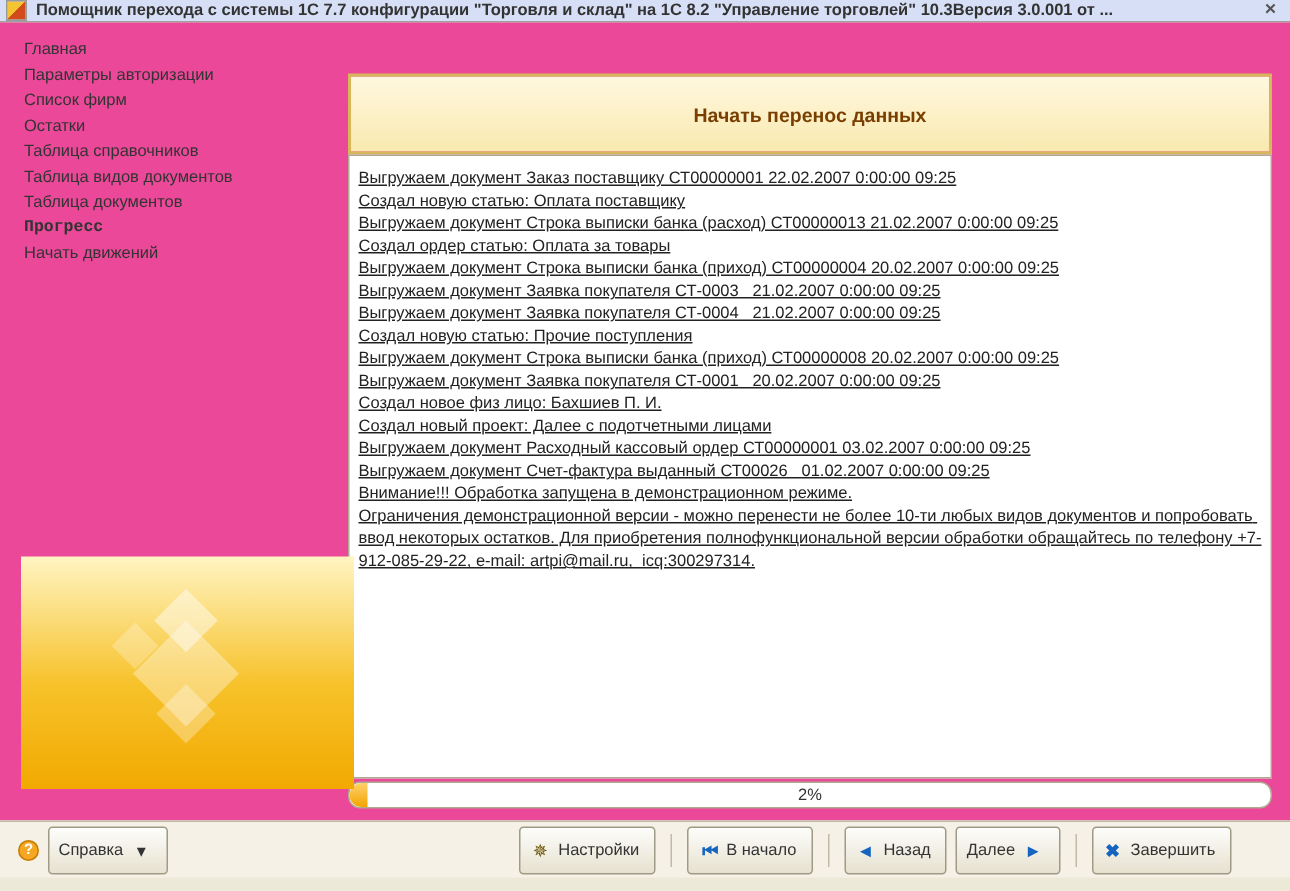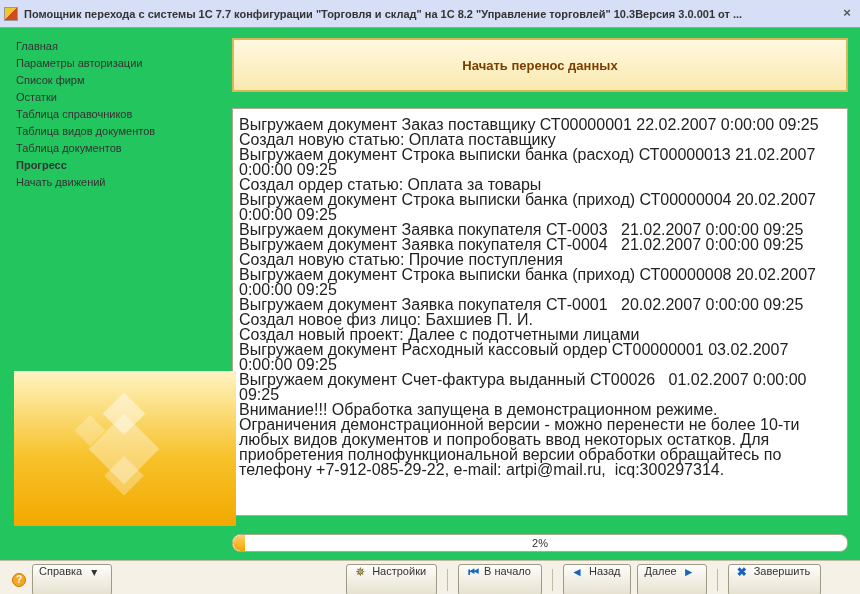--- a/index.html
+++ b/index.html
@@ -6,21 +6,21 @@
   body {
     margin: 0;
     font-family: Tahoma, Arial, sans-serif;
     font-size: 11px;
     background: #ece9d8;
     width: 860px;
     height: 594px;
     overflow: hidden;
   }
   .titlebar {
-    height: 28px;
+    height: 15px;
     background: linear-gradient(#d6dff5, #d6dff5);
     display: flex;
     align-items: center;
     padding: 0 4px;
     border-bottom: 1px solid #a0a0a0;
   }
   .titlebar-icon {
     width: 14px; height: 14px;
     background: linear-gradient(135deg,#f5c531 50%,#d24b1a 50%);
     margin-right: 6px;
@@ -41,71 +41,73 @@
     font-size: 13px;
     font-weight: bold;
     text-align: center;
     line-height: 14px;
     cursor: pointer;
   }
   .content-wrap {
     padding: 10px 12px 6px 12px;
     height: 532px;
     display: flex;
-    background:#22c55e;
+    background:#ec4899;
     justify-content:center;
   }
   .sidebar {
     width: 220px;
     padding-right: 6px;
   }
   .nav-item {
     padding: 1px 4px;
     color: #333;
     cursor: pointer;
     line-height: 15px;
   }
-  .nav-item.active { font-weight: bold; }
+  .nav-item.active { font-weight: bold; font-family: Liberation Mono, monospace; }
   .decor {
     position: absolute;
     left: 14px;
     bottom: 68px;
     width: 222px;
     height: 155px;
     background: linear-gradient(180deg,#fff4c2 0%,#f7c22b 55%,#f2a900 100%);
   }
   .decor svg { position:absolute; left:50px; top:18px; }
   .main {
     flex:1;
     display:flex;
     flex-direction:column;
-    gap:16px;
+    gap:0;
+    margin-top:24px;
   }
   .start-panel {
     border: 2px solid #d8b65a;
     background: linear-gradient(#fff8df,#f9e9af);
     height: 54px;
     display:flex;
     align-items:center;
     justify-content:center;
     font-weight:bold;
     color:#7a3e00;
     font-size:13px;
     cursor:pointer;
   }
   .log-panel {
     flex:1;
     border:1px solid #b0a890;
     background:#fff;
     padding:8px 6px 4px 6px;
     color:#222;
-    font-size:16px;
+    font-size:11px;
     line-height:15px;
     overflow:hidden;
     position:relative;
+    text-decoration:underline;
   }
   .log-line { white-space: pre-wrap; }
   .progress-row {
     display:flex;
     align-items:center;
     gap:6px;
     height:22px;
   }
   .progress-bar {
     flex:1;
@@ -140,20 +142,21 @@
     gap:6px;
   }
   .bottom-bar .spacer { flex:0 0 222px; }
   .btn {
     height:32px;
     border:1px solid #9f9a85;
     background:linear-gradient(#fdfdfb,#e6e1cf);
     border-radius:3px;
     padding:0 10px 0 6px;
     display:flex;
+    align-items:center;
     gap:5px;
     font-size:11px;
     color:#333;
     cursor:pointer;
   }
   .icon-q {
     width:14px;height:14px;border-radius:50%;
     background:#f5a623;border:1px solid #c57d00;
     color:#fff;font-weight:bold;font-size:10px;
     display:flex;align-items:center;justify-content:center;

